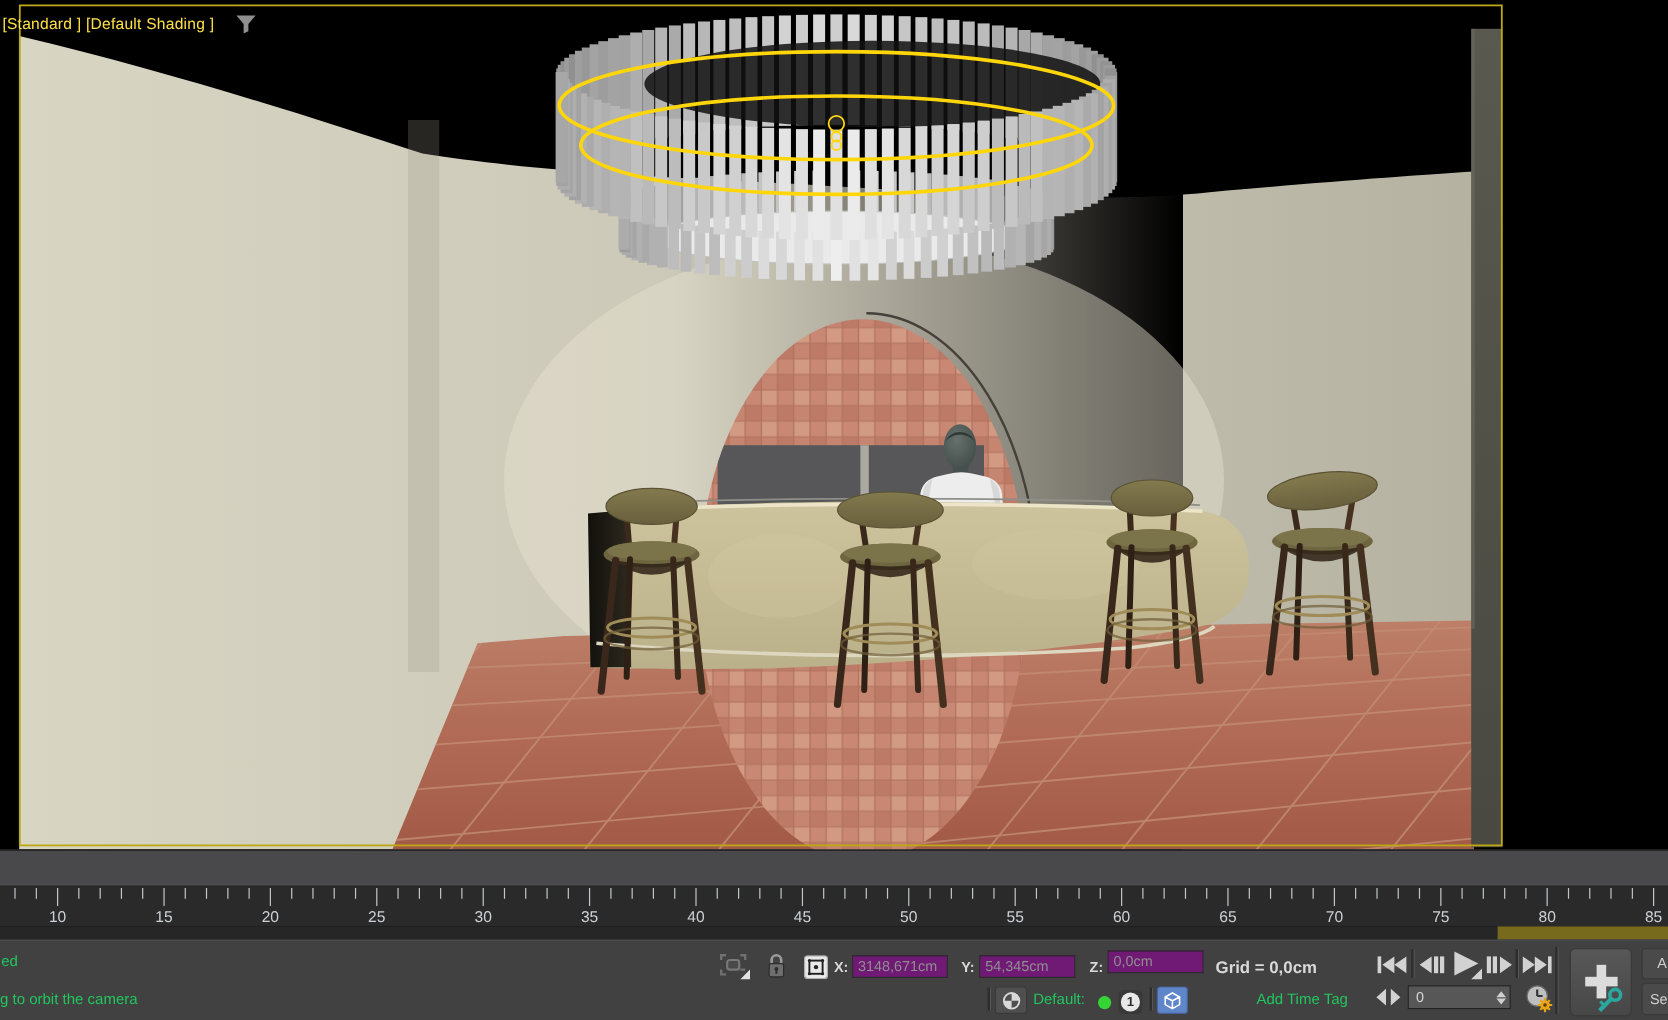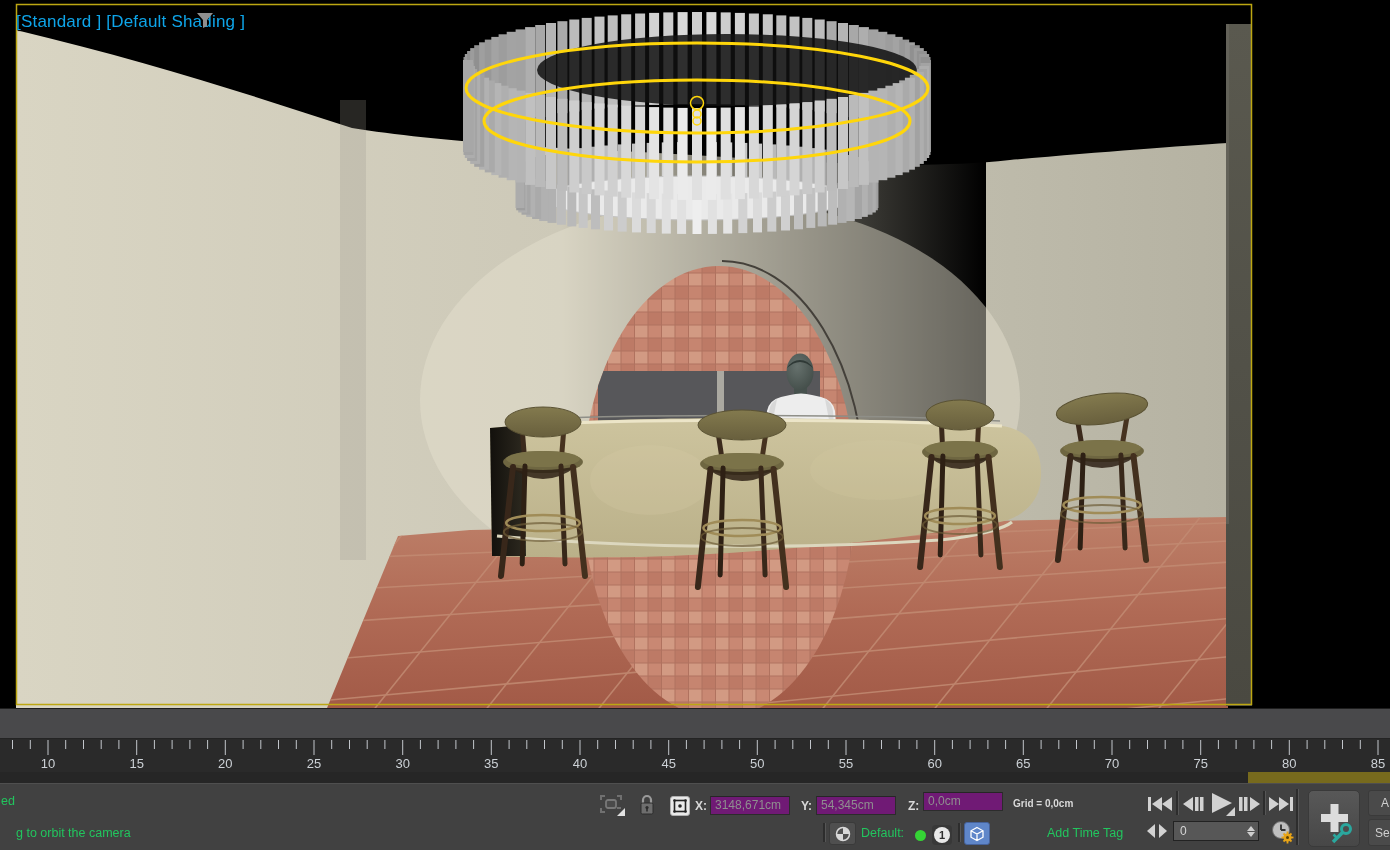--- a/index.html
+++ b/index.html
@@ -7,28 +7,28 @@
           font-family:"Liberation Sans",sans-serif;-webkit-font-smoothing:antialiased;}
   .abs{position:absolute;}
   
   .timeslider-band{left:0;top:708px;width:1390px;height:31px;background:#49494b;
     border-top:1px solid #1e1e1e;border-bottom:1px solid #242424;box-sizing:border-box;}
   .ruler-band{left:0;top:739px;width:1390px;height:33px;background:#2a2a2a;}
   .subruler-band{left:0;top:772px;width:1390px;height:11px;background:#262626;}
   .range-strip{left:1248px;top:772px;width:142px;height:11px;background:#776a1d;}
   .statusbar{left:0;top:783px;width:1390px;height:67px;background:#414141;border-top:1px solid #4f4f4f;box-sizing:border-box;}
   
-  .vp-label{left:16px;top:12px;color:#0ea5e9;font-size:17px;letter-spacing:.2px;text-shadow:1px 1px 1px #000;white-space:nowrap;}
+  .vp-label{left:2px;top:12px;color:#fde047;font-size:13px;letter-spacing:.2px;text-shadow:1px 1px 1px #000;white-space:nowrap;}
   .vp-label span{cursor:default;}
   
   .stx{color:#22c55e;font-size:12.5px;white-space:nowrap;}
   .coord-label{color:#d8d8d8;font-size:12px;font-weight:bold;}
   .coord-field{background:#701a75;border:1px solid #2c2c2c;border-top-color:#262626;height:17px;
     color:#8f8f8f;font-size:12px;line-height:17px;padding:0 4px;box-sizing:content-box;overflow:hidden;white-space:nowrap;}
-  .grid-label{color:#d9d9d9;font-size:10px;font-weight:bold;}
+  .grid-label{color:#d9d9d9;font-size:14px;font-weight:bold;}
   .sep{width:2px;background:#2d2d2d;border-right:1px solid #565656;}
   .mini-btn{background:#4f4f4f;border:1px solid #3a3a3a;border-radius:3px;display:flex;align-items:center;justify-content:center;}
   .mini-btn.blue{background:#5f86c9;border-color:#46629a;}
   .badge{width:20px;height:20px;border-radius:4px;background:#383838;display:flex;align-items:center;justify-content:center;}
   .badge .disc{width:16px;height:16px;border-radius:50%;background:#e8e8e8;color:#2e2e2e;font-size:11px;font-weight:bold;
     display:flex;align-items:center;justify-content:center;}
   .pb-btn{display:flex;align-items:center;justify-content:center;cursor:pointer;}
   .spinner{background:#575757;border:1px solid #222;height:18px;display:flex;align-items:center;}
   .spinner .val{flex:1;color:#d6d6d6;font-size:12px;padding-left:6px;}
   .spinner .arrows{width:14px;height:100%;display:flex;flex-direction:column;align-items:center;justify-content:center;gap:1px;}
@@ -512,21 +512,21 @@
       <text x="1200.7" y="29" font-size="13" fill="#ccd1d6" text-anchor="middle" font-family="Liberation Sans, sans-serif">75</text>
       <text x="1289.3" y="29" font-size="13" fill="#ccd1d6" text-anchor="middle" font-family="Liberation Sans, sans-serif">80</text>
       <text x="1378.0" y="29" font-size="13" fill="#ccd1d6" text-anchor="middle" font-family="Liberation Sans, sans-serif">85</text>
     </svg>
   <div class="abs subruler-band"></div>
   <div class="abs range-strip"></div>
 
   <div class="abs statusbar">
 
     <div class="abs stx" style="left:1px;top:10px">ed</div>
-    <div class="abs stx" style="left:16px;top:42px">g to orbit the camera</div>
+    <div class="abs stx" style="left:0;top:42px">g to orbit the camera</div>
 
     <svg class="abs" style="left:600px;top:11px" width="26" height="22">
       <path d="M1,5 V1 H5 M17,1 H21 V5 M21,13 H17 M1,13 V17 H5" fill="none" stroke="#707070" stroke-width="2"></path>
       <rect x="6" y="5" width="10" height="8" rx="2" fill="#4a4a4a" stroke="#787878" stroke-width="1.8"></rect>
       <polygon points="17,21 25,21 25,13" fill="#e2e2e2"></polygon>
     </svg>
     <svg class="abs" style="left:638px;top:10px" width="18" height="22">
       <path d="M5,9 V6 a4,4 0 0 1 8,0 V9" fill="none" stroke="#9a9a9a" stroke-width="2.2"></path>
       <rect x="3" y="9" width="12" height="11" rx="1.5" fill="#6e6e6e" stroke="#2c2c2c"></rect>
       <circle cx="9" cy="13.5" r="1.6" fill="#2c2c2c"></circle>

